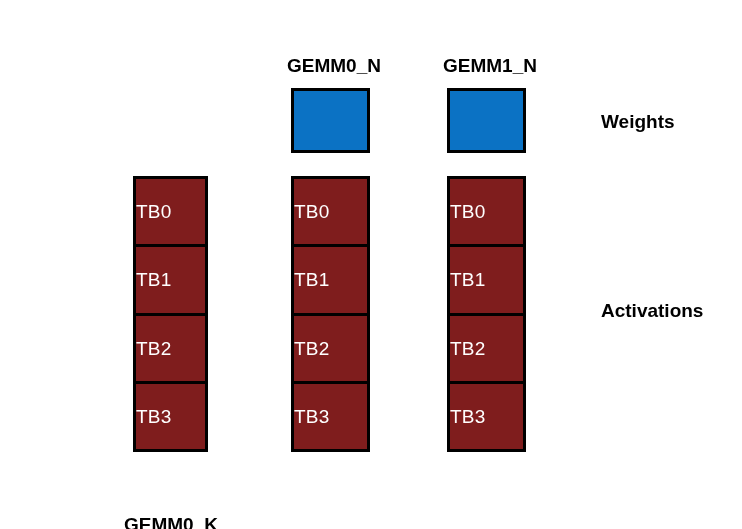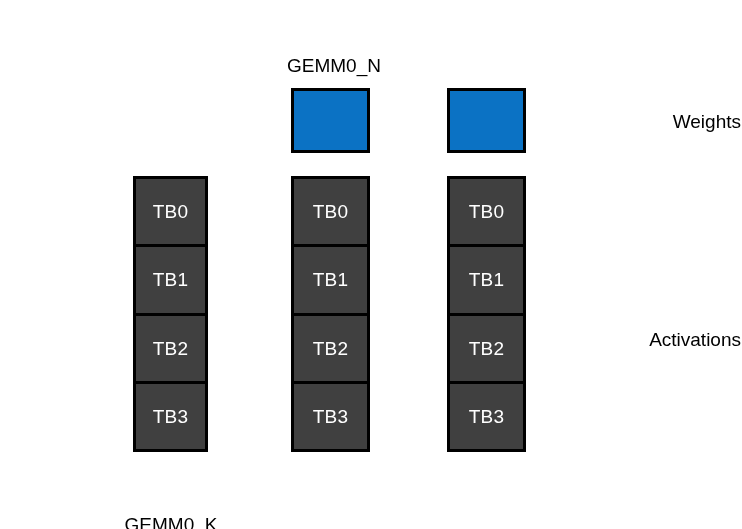--- a/index.html
+++ b/index.html
@@ -22,43 +22,43 @@
   
   .abs { position: absolute; }
 
   
   .label {
     font-size: 19px;
     line-height: 23px;
     color: #000000;
     white-space: pre;
     text-align: center;
+    font-weight: bold;
   }
-  .label.left-al { text-align: right; }
+  .label.left-al { text-align: left; }
 
   
   .weight-box {
     background: #0b72c4;
     border: 3px solid #000000;
     box-sizing: border-box;
   }
 
   
   .act-column {
     box-sizing: border-box;
     display: flex;
     flex-direction: column;
   }
   .act-cell {
-    background: #404040;
+    background: #7f1d1d;
     border: 3px solid #000000;
     box-sizing: border-box;
     display: flex;
     align-items: center;
-    justify-content: center;
     flex: 1 1 0;
     margin-bottom: -3px;
   }
   .act-cell:last-child { margin-bottom: 16px; }
   .act-cell-label {
     color: #ffffff;
     font-size: 19px;
     line-height: 19px;
     letter-spacing: 0.2px;
   }
@@ -66,28 +66,32 @@
 </head>
 <body>
 
 <div id="canvas">
 
   <div class="abs label" style="left:264px; top:8px; width:140px;">
     <div>GEMM0_N</div>
     <div>= TB_N</div>
   </div>
 
+  <div class="abs label" style="left:420px; top:8px; width:140px;">
+    <div>GEMM1_N</div>
+    <div>= TB_N</div>
+  </div>
 
   <div class="abs weight-box" style="left:291px; top:88px; width:79px; height:65px;"></div>
 
   <div class="abs weight-box" style="left:447px; top:88px; width:79px; height:65px;"></div>
 
   <div class="abs label left-al" style="left:601px; top:110px; width:140px;">Weights</div>
 
-  <div class="abs label left-al" style="left:601px; top:299px; width:140px;margin-top:29px;">Activations</div>
+  <div class="abs label left-al" style="left:601px; top:299px; width:140px;">Activations</div>
 
 
   <div class="abs act-column" style="left:133px; top:176px; width:75px; height:292px;">
     <div class="act-cell">
       <span class="act-cell-label">TB0</span>
     </div>
     <div class="act-cell">
       <span class="act-cell-label">TB1</span>
     </div>
     <div class="act-cell">

